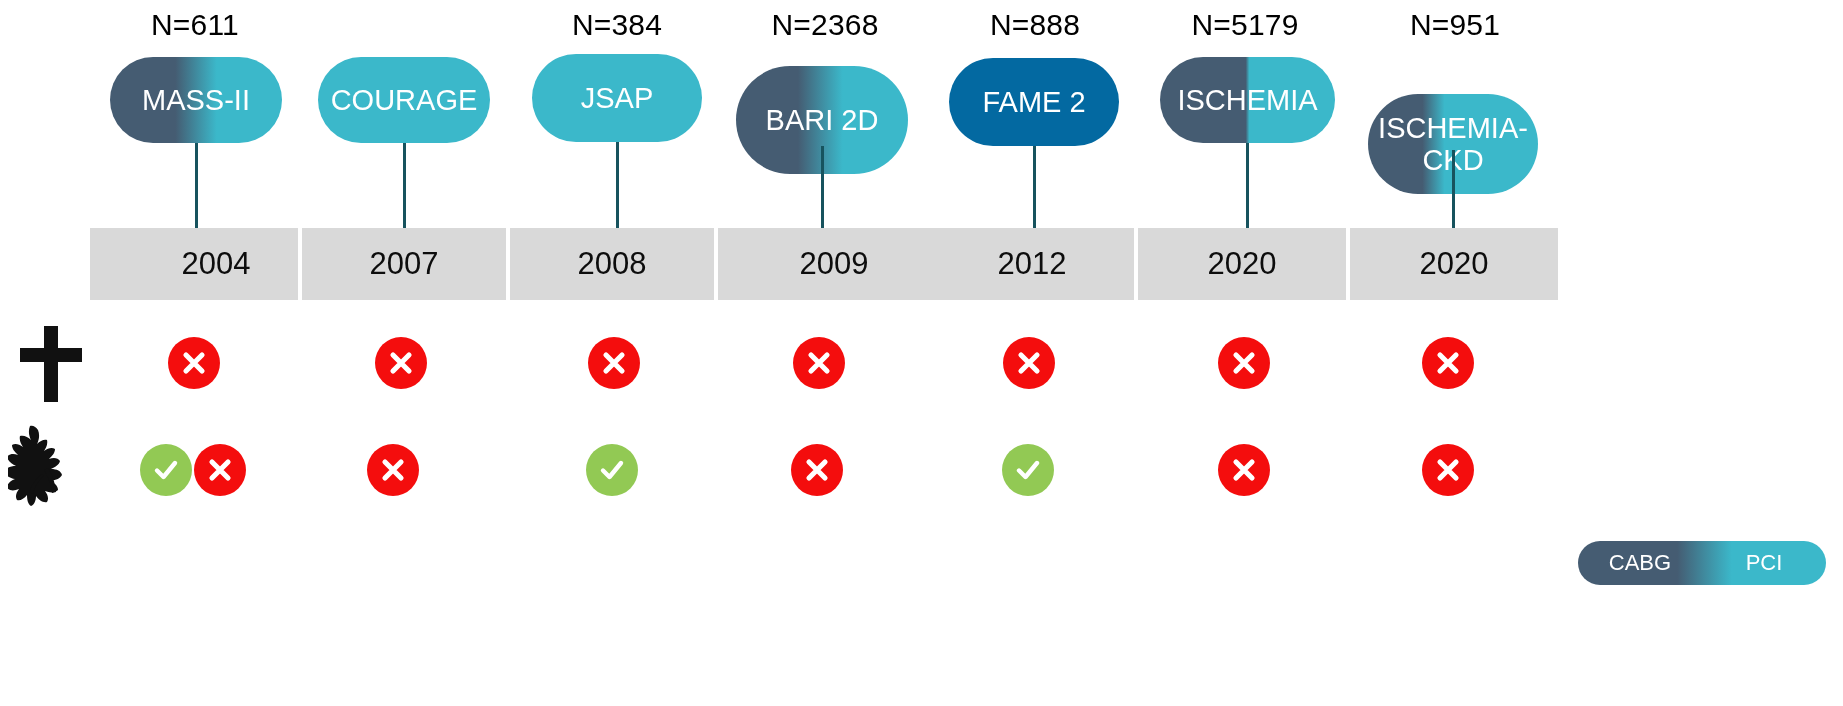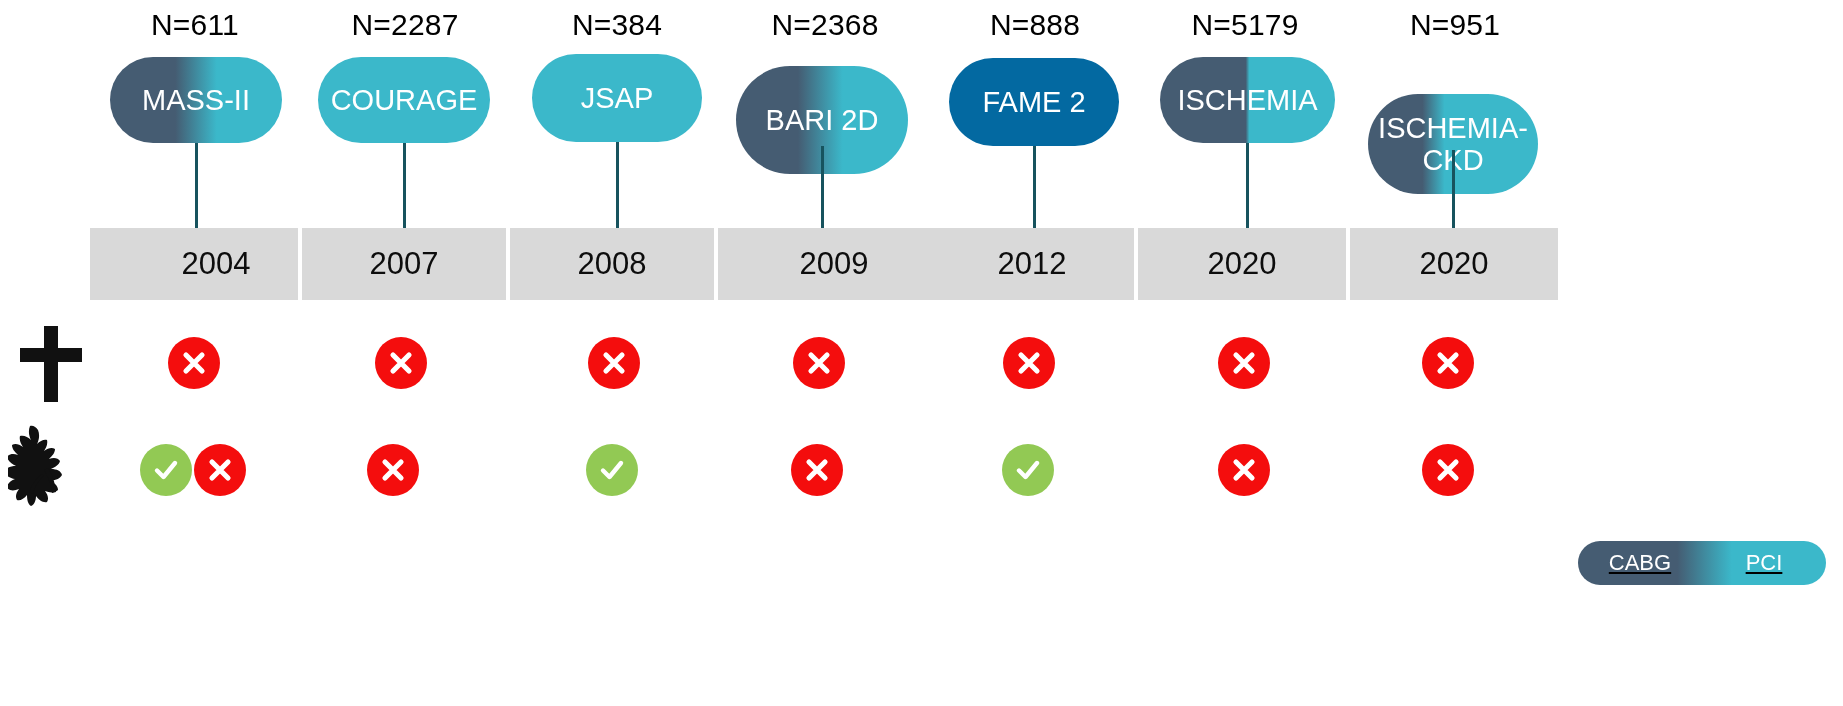--- a/index.html
+++ b/index.html
@@ -106,37 +106,35 @@
     top: 541px;
     width: 248px;
     height: 44px;
     border-radius: 999px;
     background: linear-gradient(to right,
                 #455c72 0%, #455c72 40%,
                 #3bb8ca 62%, #3bb8ca 100%);
     display: flex;
     align-items: center;
     box-sizing: border-box;
-    text-decoration: underline;
   }
   .legend-label {
     color: #ffffff;
     font-size: 22px;
     flex: 1;
     text-align: center;
     white-space: nowrap;
   }
 </style>
 </head>
 <body>
 
 <div id="board">
 
   <div class="n-label" style="left:100px;width:190px;">N=611</div>
-  <div class="n-label" style="left:310px;width:190px;">N=2287</div>
   <div class="n-label" style="left:522px;width:190px;">N=384</div>
   <div class="n-label" style="left:730px;width:190px;">N=2368</div>
   <div class="n-label" style="left:940px;width:190px;">N=888</div>
   <div class="n-label" style="left:1150px;width:190px;">N=5179</div>
   <div class="n-label" style="left:1360px;width:190px;">N=951</div>
 
   <div class="pill" style="left:110px;top:57px;width:172px;height:86px;
               background:linear-gradient(to right,#455c72 0%,#455c72 38%,#3bb8ca 62%,#3bb8ca 100%);">
     <span class="pill-label">MASS-II</span>
   </div>

